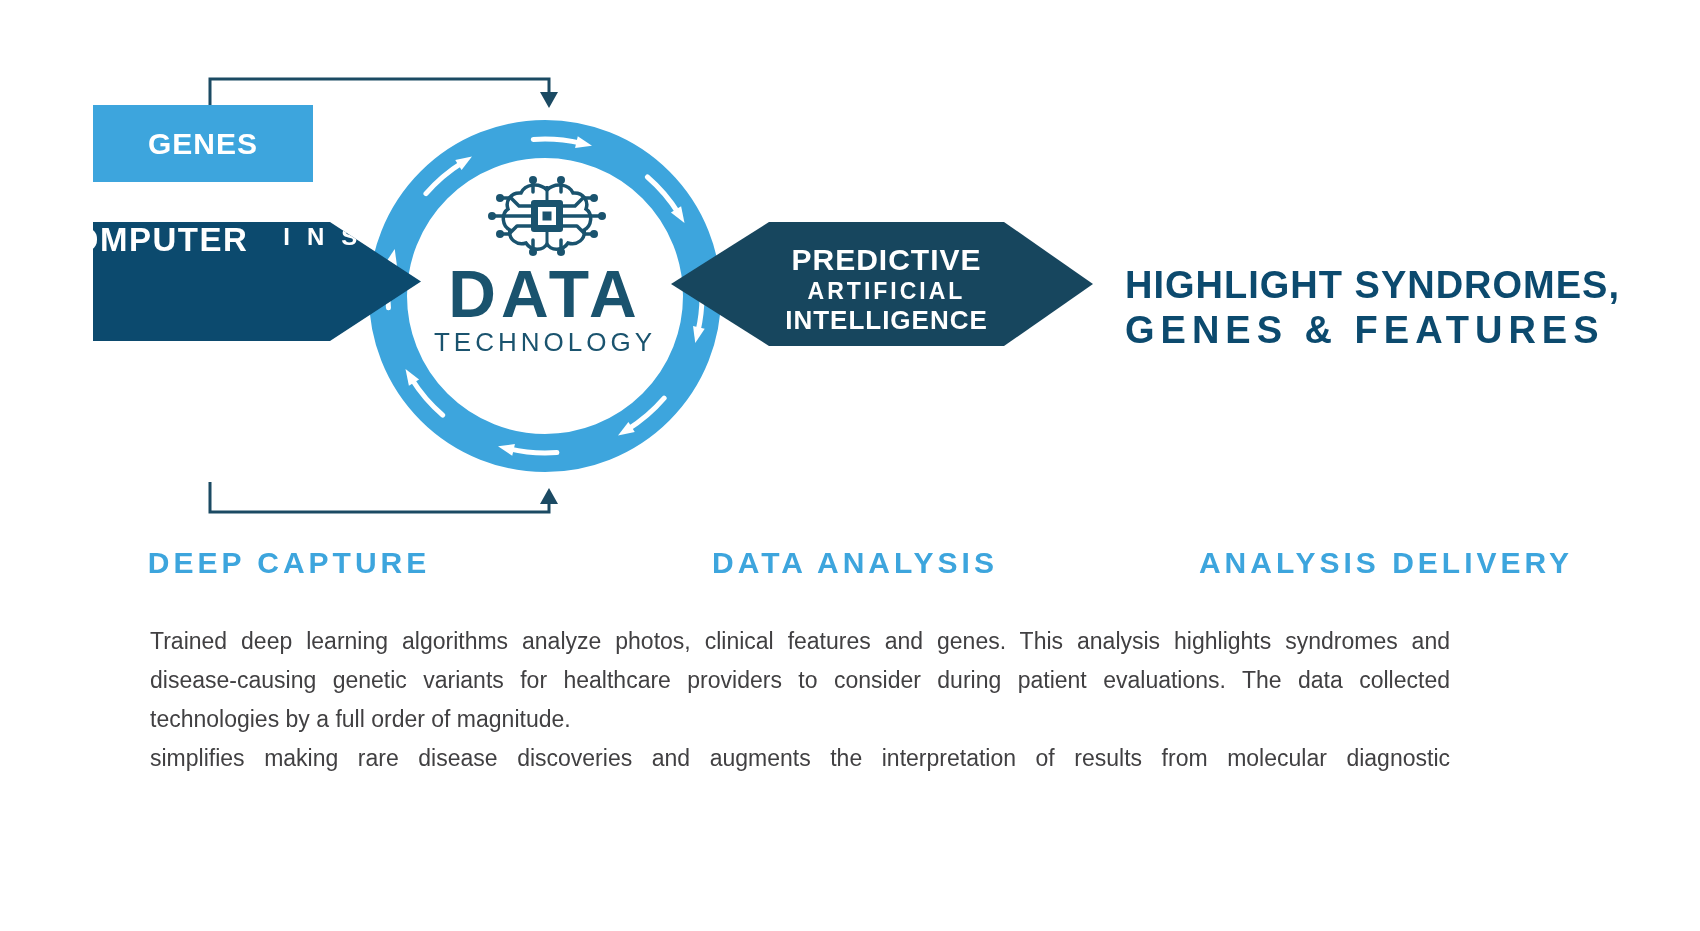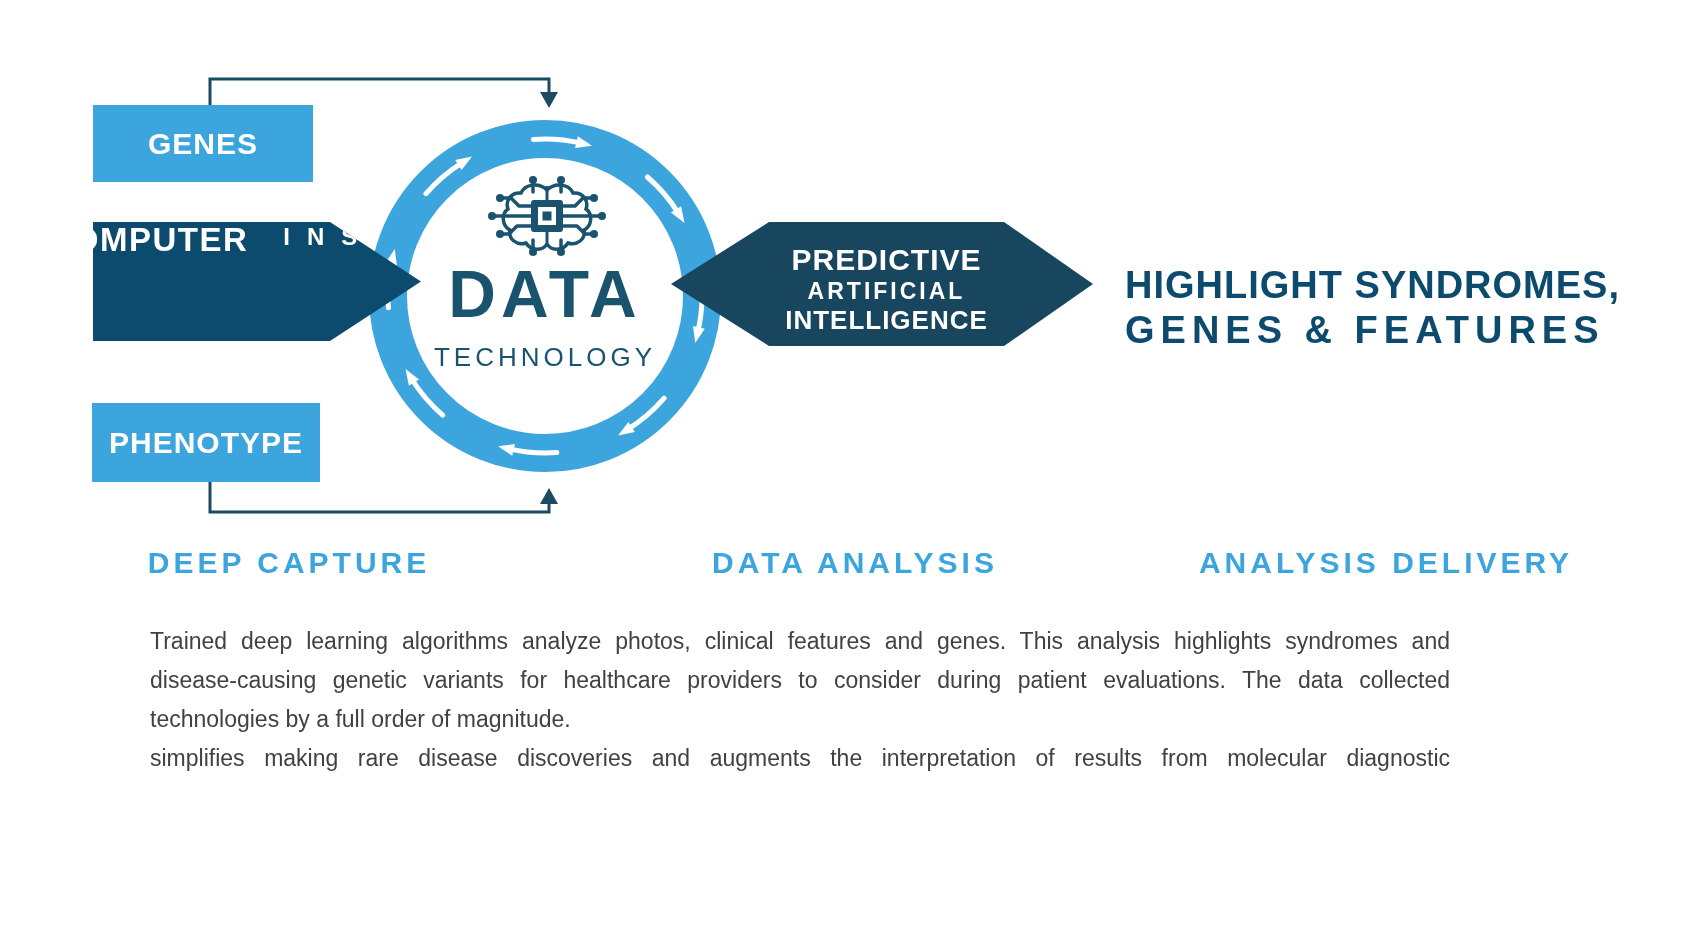--- a/index.html
+++ b/index.html
@@ -32,21 +32,21 @@
     position:absolute;left:98px;top:0;width:235px;height:124px;display:flex;flex-direction:column;
     justify-content:center;align-items:center;color:#fff;text-align:center;padding-top:10px;box-sizing:border-box;
   }
   .pred-line1{font-size:30px;font-weight:bold;letter-spacing:1px;line-height:32px;}
   .pred-line2{font-size:23px;font-weight:bold;letter-spacing:3px;line-height:30px;}
   .pred-line3{font-size:26px;font-weight:bold;letter-spacing:1px;line-height:28px;}
   
   .core-text{position:absolute;left:335px;top:265px;width:420px;text-align:center;color:#1a536e;}
   .core-line1{font-size:66px;font-weight:bold;letter-spacing:5px;line-height:58px;}
   .core-line2{font-size:29px;font-weight:bold;letter-spacing:4px;line-height:30px;margin-top:4px;}
-  .core-line3{font-size:26px;font-weight:normal;letter-spacing:4px;line-height:28px;margin-top:20px;}
+  .core-line3{font-size:26px;font-weight:normal;letter-spacing:4px;line-height:28px;margin-top:5px;}
   
   .outcome{position:absolute;left:1125px;top:247px;color:#0c4a6e;white-space:nowrap;margin-top:16px;}
   .outcome-line1{font-size:38px;font-weight:bold;letter-spacing:1px;line-height:45px;}
   .outcome-line2{font-size:38px;font-weight:bold;letter-spacing:6px;line-height:45px;}
   
   .stage{
     position:absolute;top:546px;transform:translateX(-50%);color:#3da5dd;font-size:30px;font-weight:bold;
     letter-spacing:4px;white-space:nowrap;
   }
   .stage-1{left:289px;}
@@ -124,23 +124,20 @@
 
   <div class="inbox genes-box">
     <span>GENES</span>
   </div>
 
   <div class="cv-arrow">
     <div class="cv-line1">COMPUTER</div>
     <div class="cv-line2">INSIGHT</div>
   </div>
 
-  <div class="inbox phenotype-box">
-    <span>PHENOTYPE</span>
-  </div>
 
   <div class="core-text">
     <div class="core-line1">DATA</div>
     <div class="core-line3">TECHNOLOGY</div>
   </div>
 
   <div class="pred-arrow">
     <div class="pred-text">
       <div class="pred-line1">PREDICTIVE</div>
       <div class="pred-line2">ARTIFICIAL</div>

